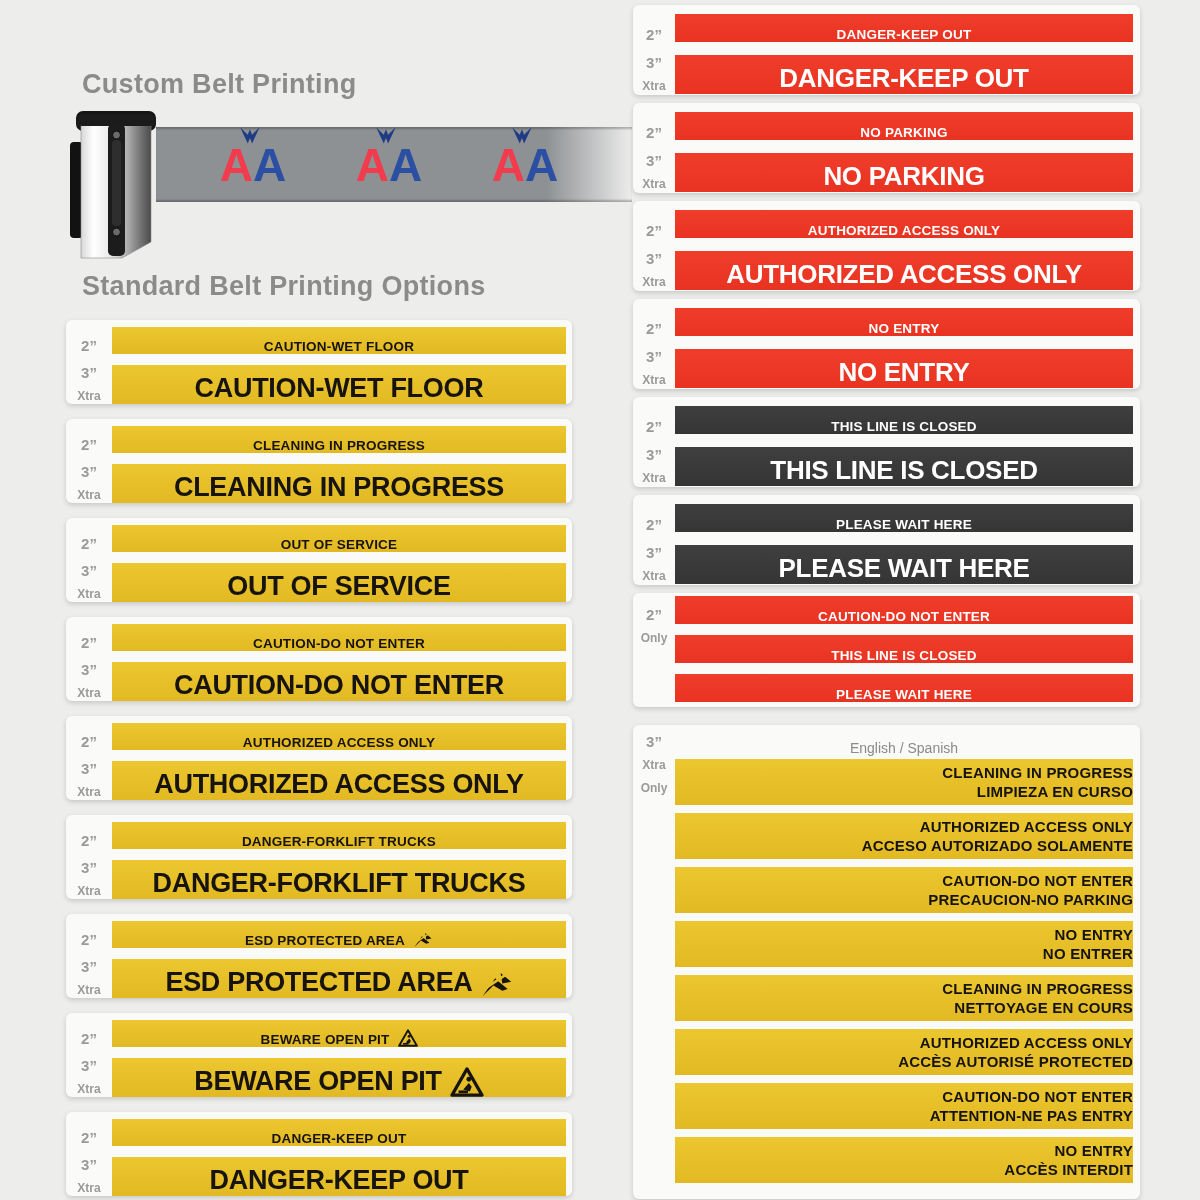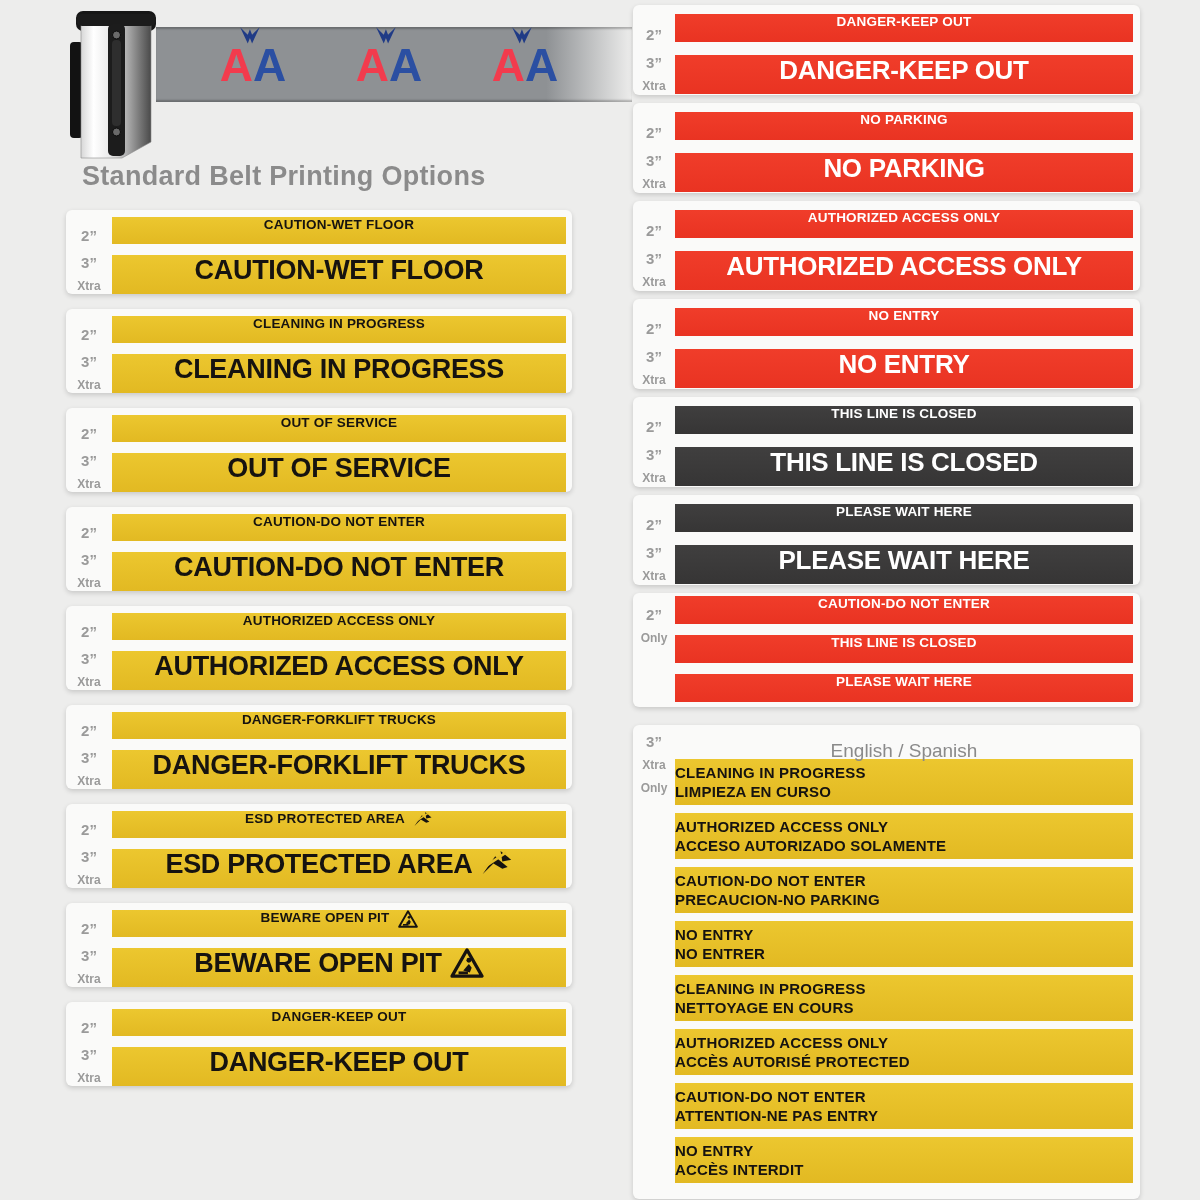--- a/index.html
+++ b/index.html
@@ -11,21 +11,21 @@
     overflow:hidden;
   }
   .col-left  { position:absolute; left:64px;  top:0; width:508px; }
   .col-right { position:absolute; left:633px; top:5px; width:507px; }
 
   .big-heading {
     color:#8b8b8b; font-weight:bold; font-size:27px; letter-spacing:.3px;
     padding-left:18px; line-height:32px;
   }
   .h1 { margin-top:68px; }
-  .h2 { margin-bottom:18px; }
+  .h2 { margin-top:10px; margin-bottom:18px; }
 
   
   .stanchion-wrap { position:relative; height:152px; margin-top:8px; margin-left:6px; }
   .gray-belt {
     position:absolute; left:86px; top:19px; width:476px; height:75px;
     background:linear-gradient(to right, #8e9194 0%, #8e9194 82%, rgba(142,145,148,0) 100%);
     box-shadow: inset 0 3px 2px -1px rgba(0,0,0,.25), inset 0 -3px 2px -1px rgba(0,0,0,.25);
     display:flex; align-items:center; justify-content:space-around; padding:0 40px 0 28px;
   }
   .aa-logo { position:relative; display:flex; align-items:flex-end; line-height:1; }
@@ -45,21 +45,21 @@
 
   .row { display:flex; align-items:center; }
   .lbl {
     color:#9a9a9a; font-weight:bold; font-size:15px; text-align:center;
     line-height:14px; flex:0 0 46px;
   }
   .col-right .lbl { flex:0 0 42px; }
   .lbl .sub { display:block; font-size:12px; font-weight:bold;margin-top:9px; }
 
   .belt {
-    flex:1; display:flex; align-items:flex-start; justify-content:center;
+    flex:1; display:flex; align-items:flex-end; justify-content:center;
     font-weight:bold; text-align:center;
   }
   .belt.b2 { height:27px; font-size:13.5px; letter-spacing:.2px; margin-bottom:11px; }
   .belt.b3 { height:39px; font-size:27px; letter-spacing:-.3px; }
   .col-right .belt.b2 { height:28px; margin-bottom:13px; }
   .col-right .belt.b3 { height:39px; font-size:26px; }
 
   .yellow { background:linear-gradient(180deg,#ecc72f,#e2b922); color:#161310; }
   .red    { background:linear-gradient(180deg,#f03d2a,#e93322); color:#ffffff; }
   .dark   { background:linear-gradient(180deg,#403f3f,#363535); color:#ffffff; }
@@ -70,33 +70,34 @@
   .card.two-only { height:114px; margin-bottom:18px; padding-top:9px; }
   .two-only .content { flex:1; }
   .two-only .belt.b2 { margin-bottom:11px; }
   .two-only .lbl { align-self:flex-start; padding-top:6px; }
 
   
   .card.bilingual { height:474px; padding-top:6px; margin-bottom:0; }
   .bilingual .content { flex:1; }
   .bilingual .lbl { align-self:flex-start; padding-top:4px; }
   .lang-header {
-    color:#8a8a8a; font-size:19px; font-weight:normal; text-align:center;
+    color:#8a8a8a; font-size:14px; font-weight:normal; text-align:center;
     height:16px; margin-bottom:3px;
   }
   .belt.b-dual {
     height:46px; flex-direction:column; justify-content:center;
     font-size:15px; line-height:19px; letter-spacing:.2px; margin-bottom:8px;
   }
 </style>
 </head>
 <body>
 
 <div class="col-left">
 
+  <div class="big-heading h1">Custom Belt Printing</div>
 
   <div class="stanchion-wrap">
     <div class="gray-belt">
       <span class="aa-logo">
         <span class="aa-a aa-red">A</span>
         <svg class="aa-eagle" viewBox="0 0 24 20">
             <path d="M3 0 L10 15 L12 10 L14 15 L21 0 L14 7 L12 2 L10 7 Z" fill="#203b86"></path>
           </svg>
         <span class="aa-a aa-blue">A</span>
       </span>

